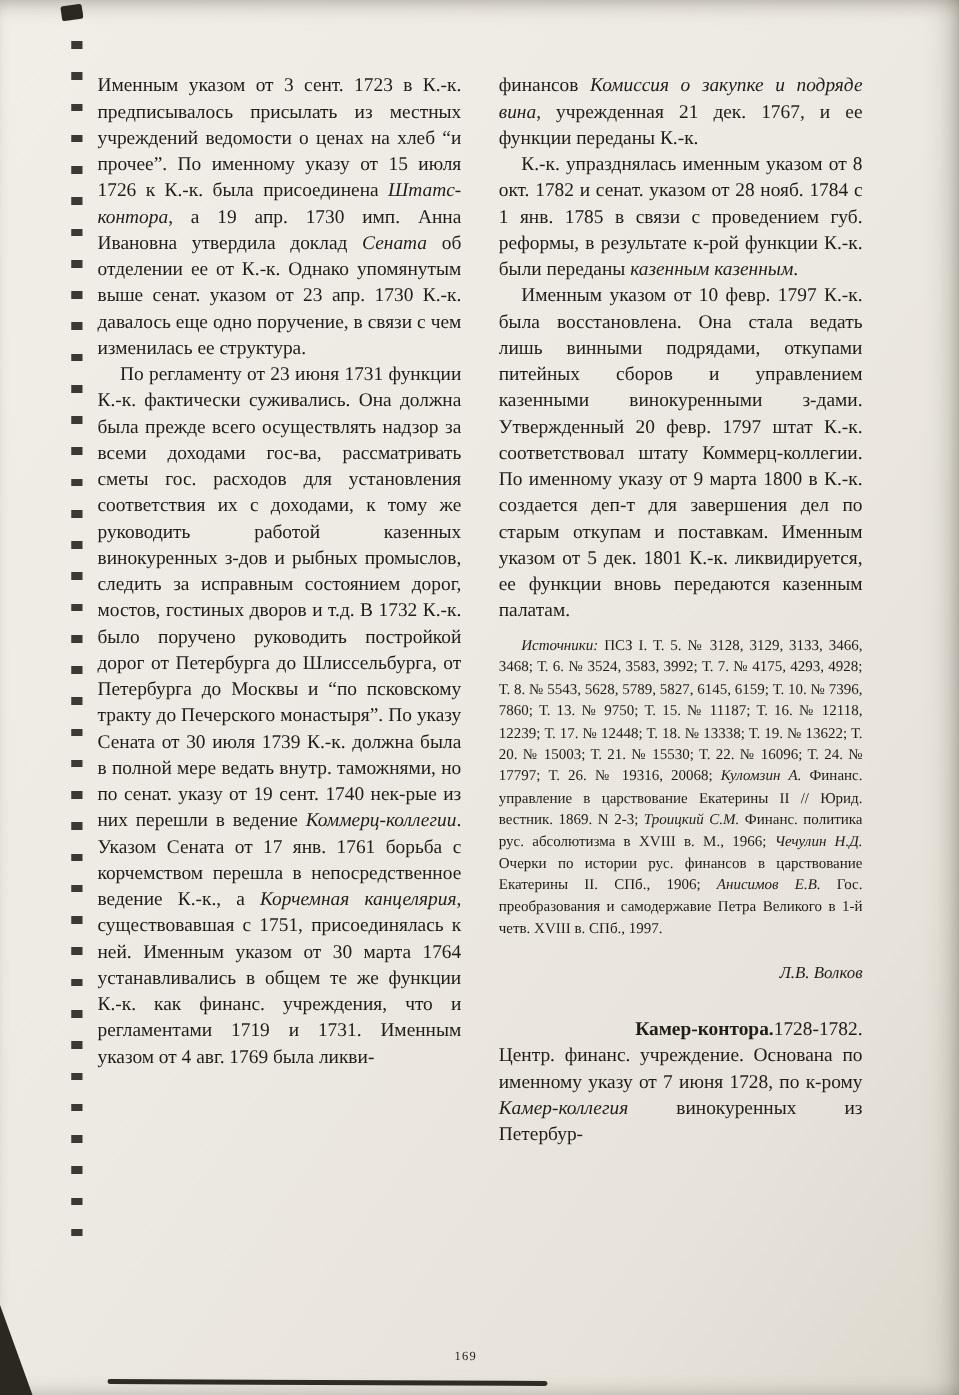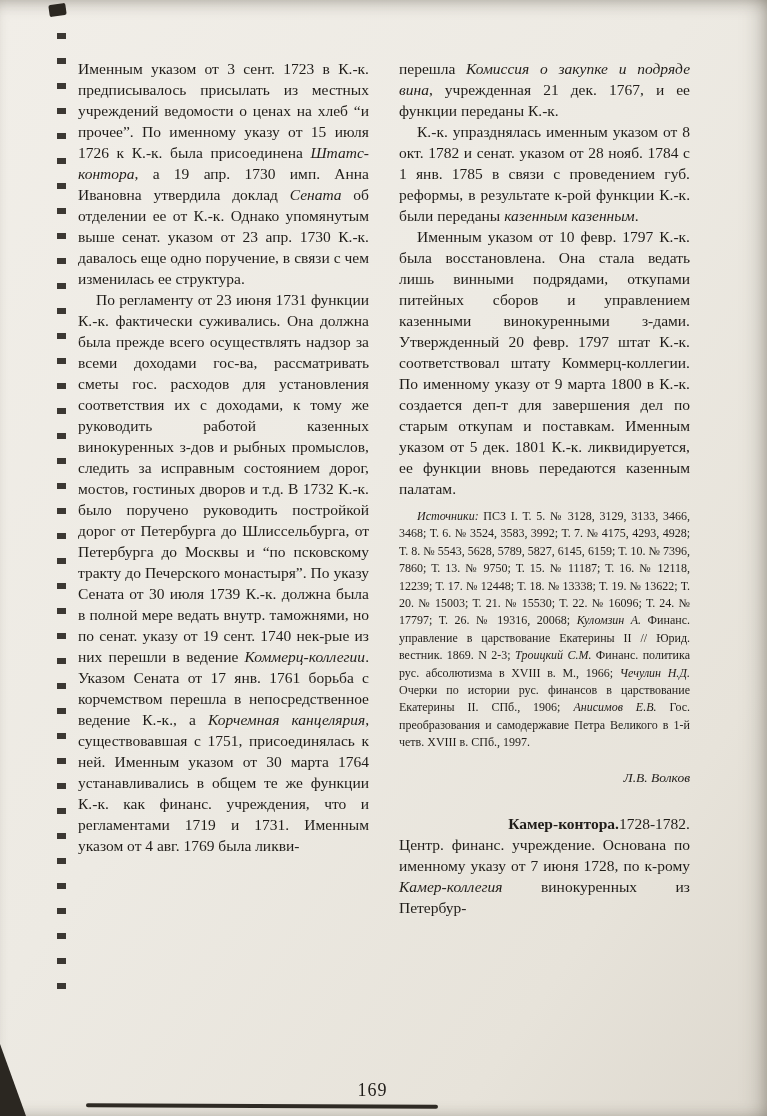--- a/index.html
+++ b/index.html
@@ -42,39 +42,39 @@
   .corner-bl{
     position:absolute;left:0;bottom:0;width:0;height:0;
     border-left:26px solid #2b2721;border-top:72px solid transparent;
   }
   .bottom-line{
     position:absolute;left:86px;top:1104px;width:352px;height:4px;
     background:#2e2a24;border-radius:2px;transform:rotate(.25deg);
   }
   .pagenum{
     position:absolute;left:0;right:22px;top:1080px;text-align:center;
-    font-size:18px;letter-spacing:1px;
+    font-size:10px;letter-spacing:1px;
   }
 </style>
 </head>
 <body>
 
 <div class="page">
   <div class="strip"></div>
   <div class="smudge-top"></div>
   <div class="corner-bl"></div>
   <div class="bottom-line"></div>
 
   <div class="content">
     <div class="col">
         <p class="para"><span>Именным указом от 3 сент. 1723 в К.-к. предписывалось присылать из местных учреждений ведомости о ценах на хлеб “и прочее”. По именному указу от 15 июля 1726 к К.-к. была присоединена </span><span class="it">Штатс-контора</span><span>, а 19 апр. 1730 имп. Анна Ивановна утвердила доклад </span><span class="it">Сената</span><span> об отделении ее от К.-к. Однако упомянутым выше сенат. указом от 23 апр. 1730 К.-к. давалось еще одно поручение, в связи с чем изменилась ее структура.</span></p>
         <p class="para indent"><span>По регламенту от 23 июня 1731 функции К.-к. фактически суживались. Она должна была прежде всего осуществлять надзор за всеми доходами гос-ва, рассматривать сметы гос. расходов для установления соответствия их с доходами, к тому же руководить работой казенных винокуренных з-дов и рыбных промыслов, следить за исправным состоянием дорог, мостов, гостиных дворов и т.д. В 1732 К.-к. было поручено руководить постройкой дорог от Петербурга до Шлиссельбурга, от Петербурга до Москвы и “по псковскому тракту до Печерского монастыря”. По указу Сената от 30 июля 1739 К.-к. должна была в полной мере ведать внутр. таможнями, но по сенат. указу от 19 сент. 1740 нек-рые из них перешли в ведение </span><span class="it">Коммерц-коллегии</span><span>. Указом Сената от 17 янв. 1761 борьба с корчемством перешла в непосредственное ведение К.-к., а </span><span class="it">Корчемная канцелярия</span><span>, существовавшая с 1751, присоединялась к ней. Именным указом от 30 марта 1764 устанавливались в общем те же функции К.-к. как финанс. учреждения, что и регламентами 1719 и 1731. Именным указом от 4 авг. 1769 была ликви-</span></p>
       </div>
     <div class="col">
-        <p class="para"><span>перешла </span><span class="it">Комиссия о закупке и подряде вина</span><span>, учрежденная 21 дек. 1767, и ее функции переданы К.-к.</span></p>
+        <p class="para"><span>финансов </span><span class="it">Комиссия о закупке и подряде вина</span><span>, учрежденная 21 дек. 1767, и ее функции переданы К.-к.</span></p>
         <p class="para indent"><span>К.-к. упразднялась именным указом от 8 окт. 1782 и сенат. указом от 28 нояб. 1784 с 1 янв. 1785 в связи с проведением губ. реформы, в результате к-рой функции К.-к. были переданы </span><span class="it">казенным казенным</span><span>.</span></p>
         <p class="para indent"><span>Именным указом от 10 февр. 1797 К.-к. была восстановлена. Она стала ведать лишь винными подрядами, откупами питейных сборов и управлением казенными винокуренными з-дами. Утвержденный 20 февр. 1797 штат К.-к. соответствовал штату Коммерц-коллегии. По именному указу от 9 марта 1800 в К.-к. создается деп-т для завершения дел по старым откупам и поставкам. Именным указом от 5 дек. 1801 К.-к. ликвидируется, ее функции вновь передаются казенным палатам.</span></p>
         <p class="para sources indent"><span class="it">Источники:</span><span> ПСЗ I. Т. 5. № 3128, 3129, 3133, 3466, 3468; Т. 6. № 3524, 3583, 3992; Т. 7. № 4175, 4293, 4928; Т. 8. № 5543, 5628, 5789, 5827, 6145, 6159; Т. 10. № 7396, 7860; Т. 13. № 9750; Т. 15. № 11187; Т. 16. № 12118, 12239; Т. 17. № 12448; Т. 18. № 13338; Т. 19. № 13622; Т. 20. № 15003; Т. 21. № 15530; Т. 22. № 16096; Т. 24. № 17797; Т. 26. № 19316, 20068; </span><span class="it">Куломзин А.</span><span> Финанс. управление в царствование Екатерины II // Юрид. вестник. 1869. N 2-3; </span><span class="it">Троицкий С.М.</span><span> Финанс. политика рус. абсолютизма в XVIII в. М., 1966; </span><span class="it">Чечулин Н.Д.</span><span> Очерки по истории рус. финансов в царствование Екатерины II. СПб., 1906; </span><span class="it">Анисимов Е.В.</span><span> Гос. преобразования и самодержавие Петра Великого в 1-й четв. XVIII в. СПб., 1997.</span></p>
         <p class="para author"><span class="it">Л.В. Волков</span></p>
         <p class="para entryline">
           <span class="bd">Камер-контора.</span>
           <span>1728-1782.</span>
         </p>
         <p class="para"><span>Центр. финанс. учреждение. Основана по именному указу от 7 июня 1728, по к-рому </span><span class="it">Камер-коллегия</span><span> винокуренных из Петербур-</span></p>
       </div>

